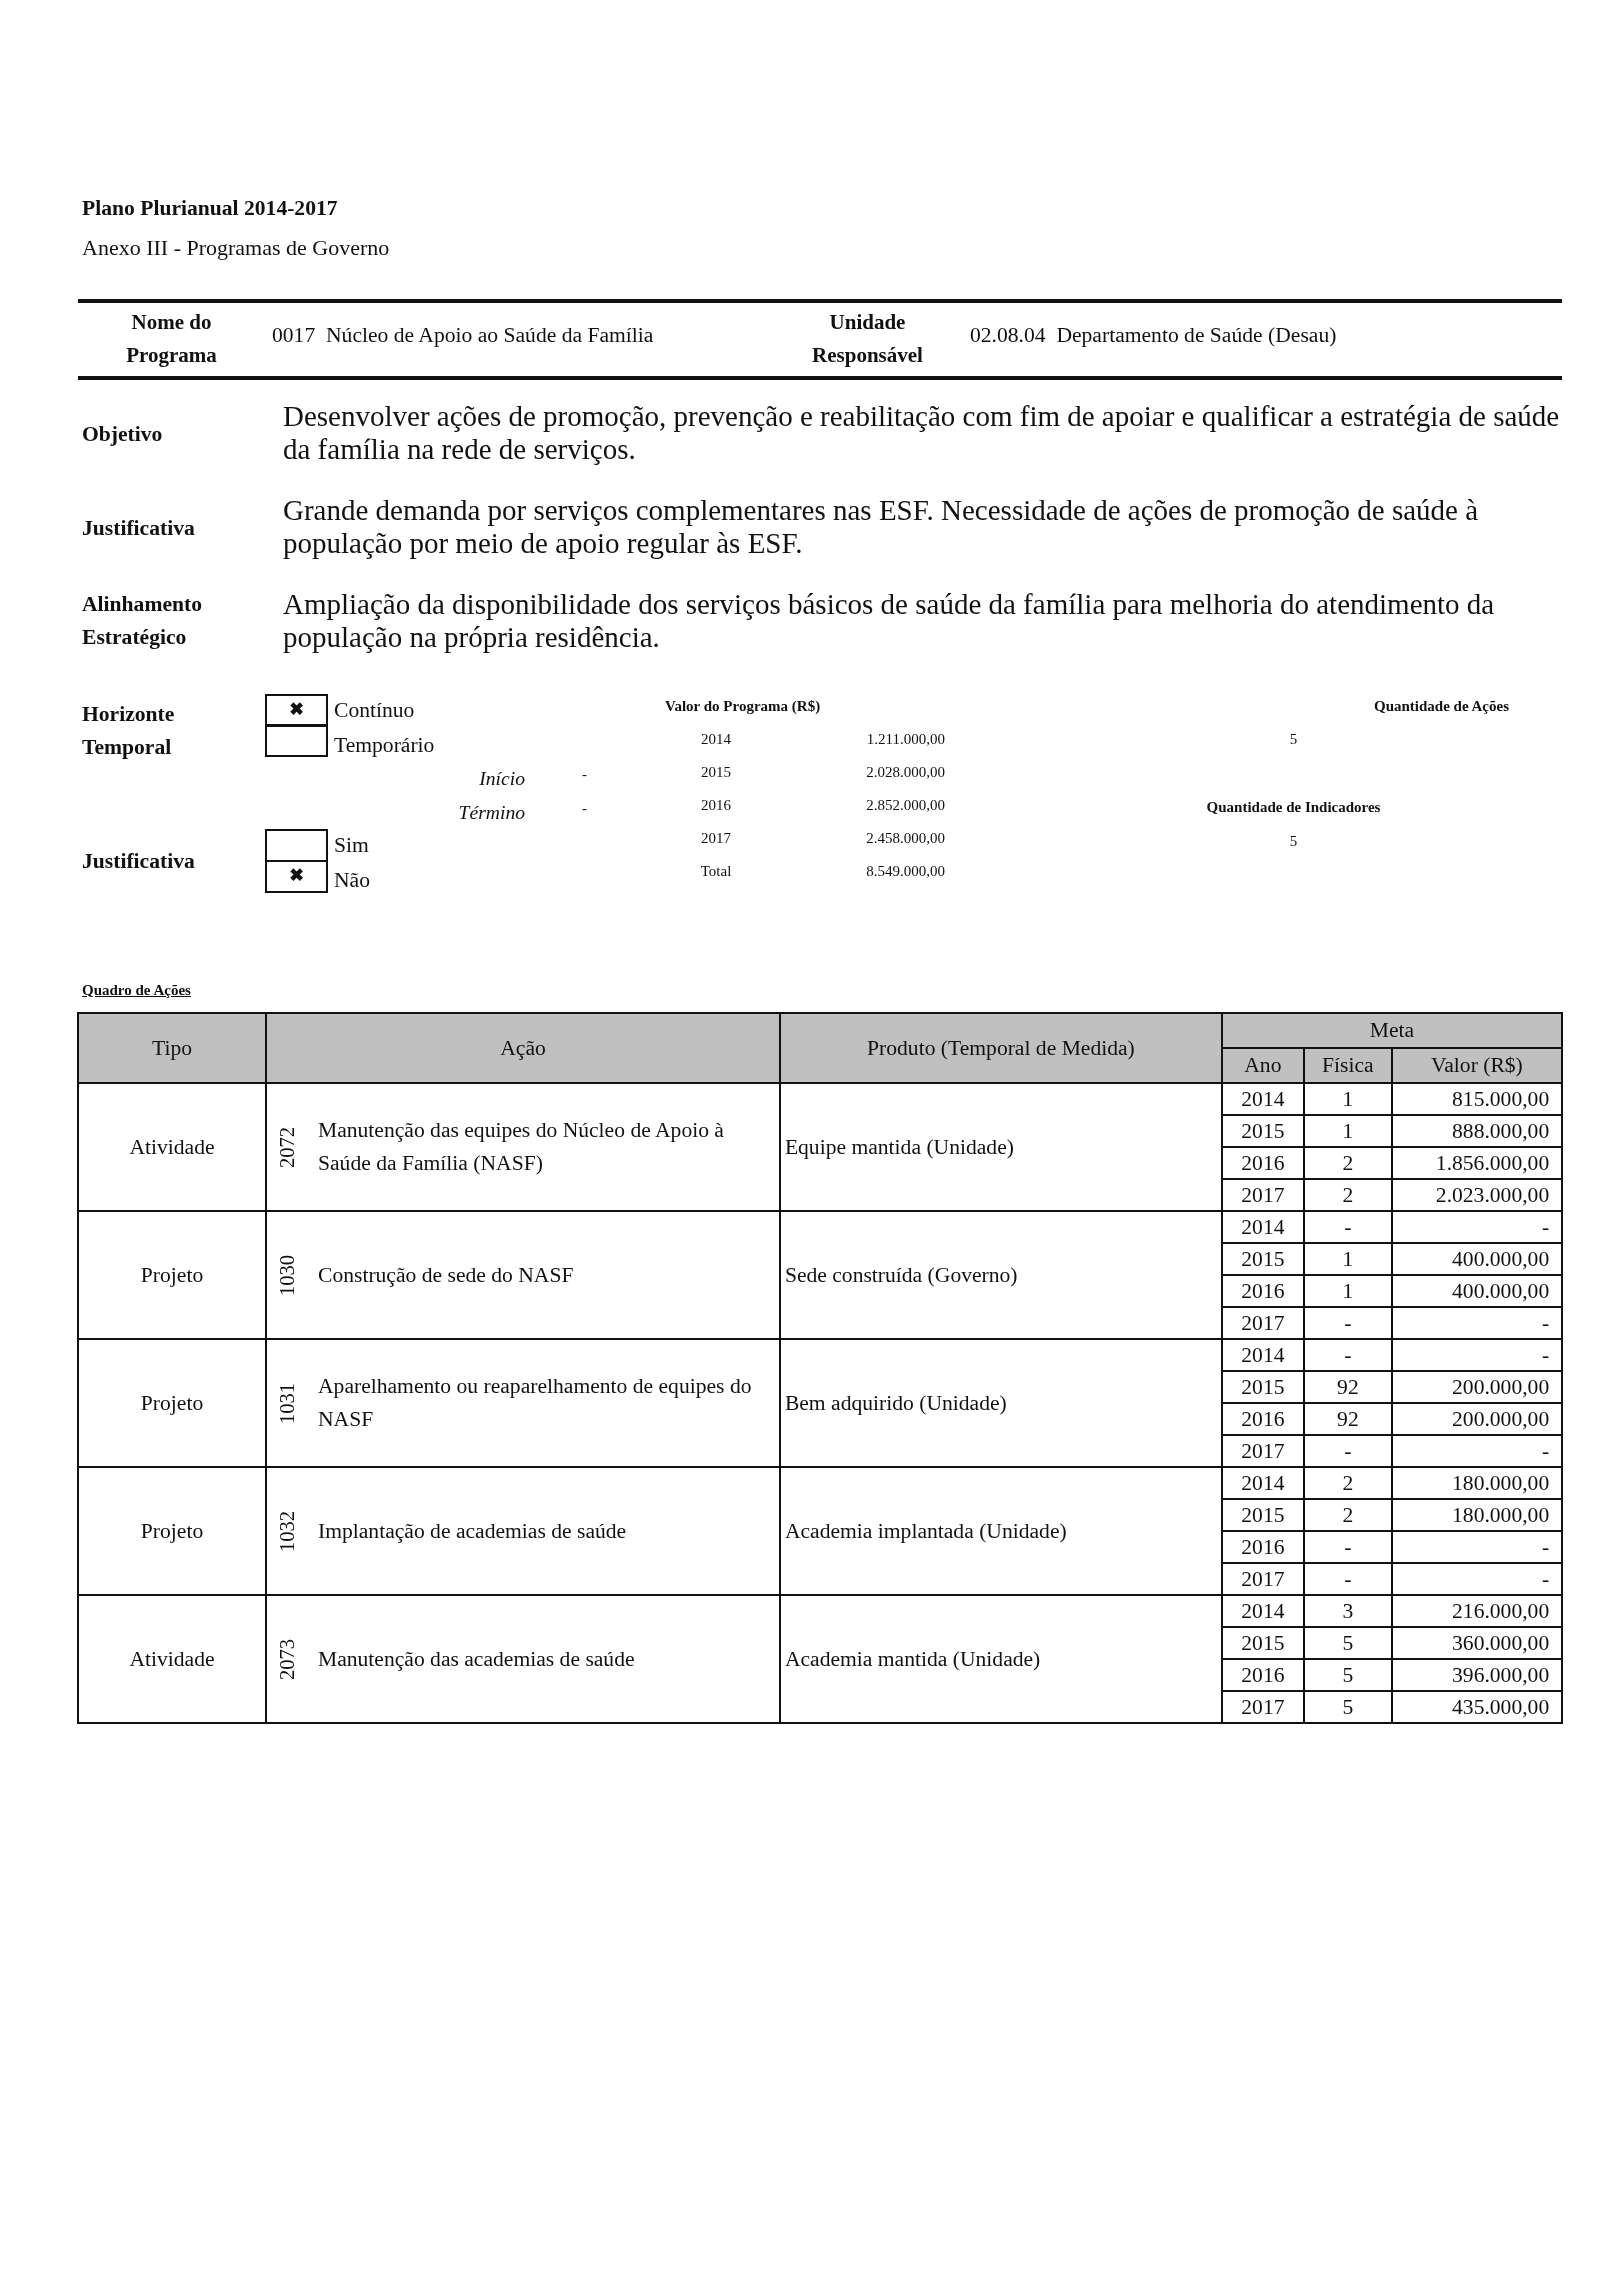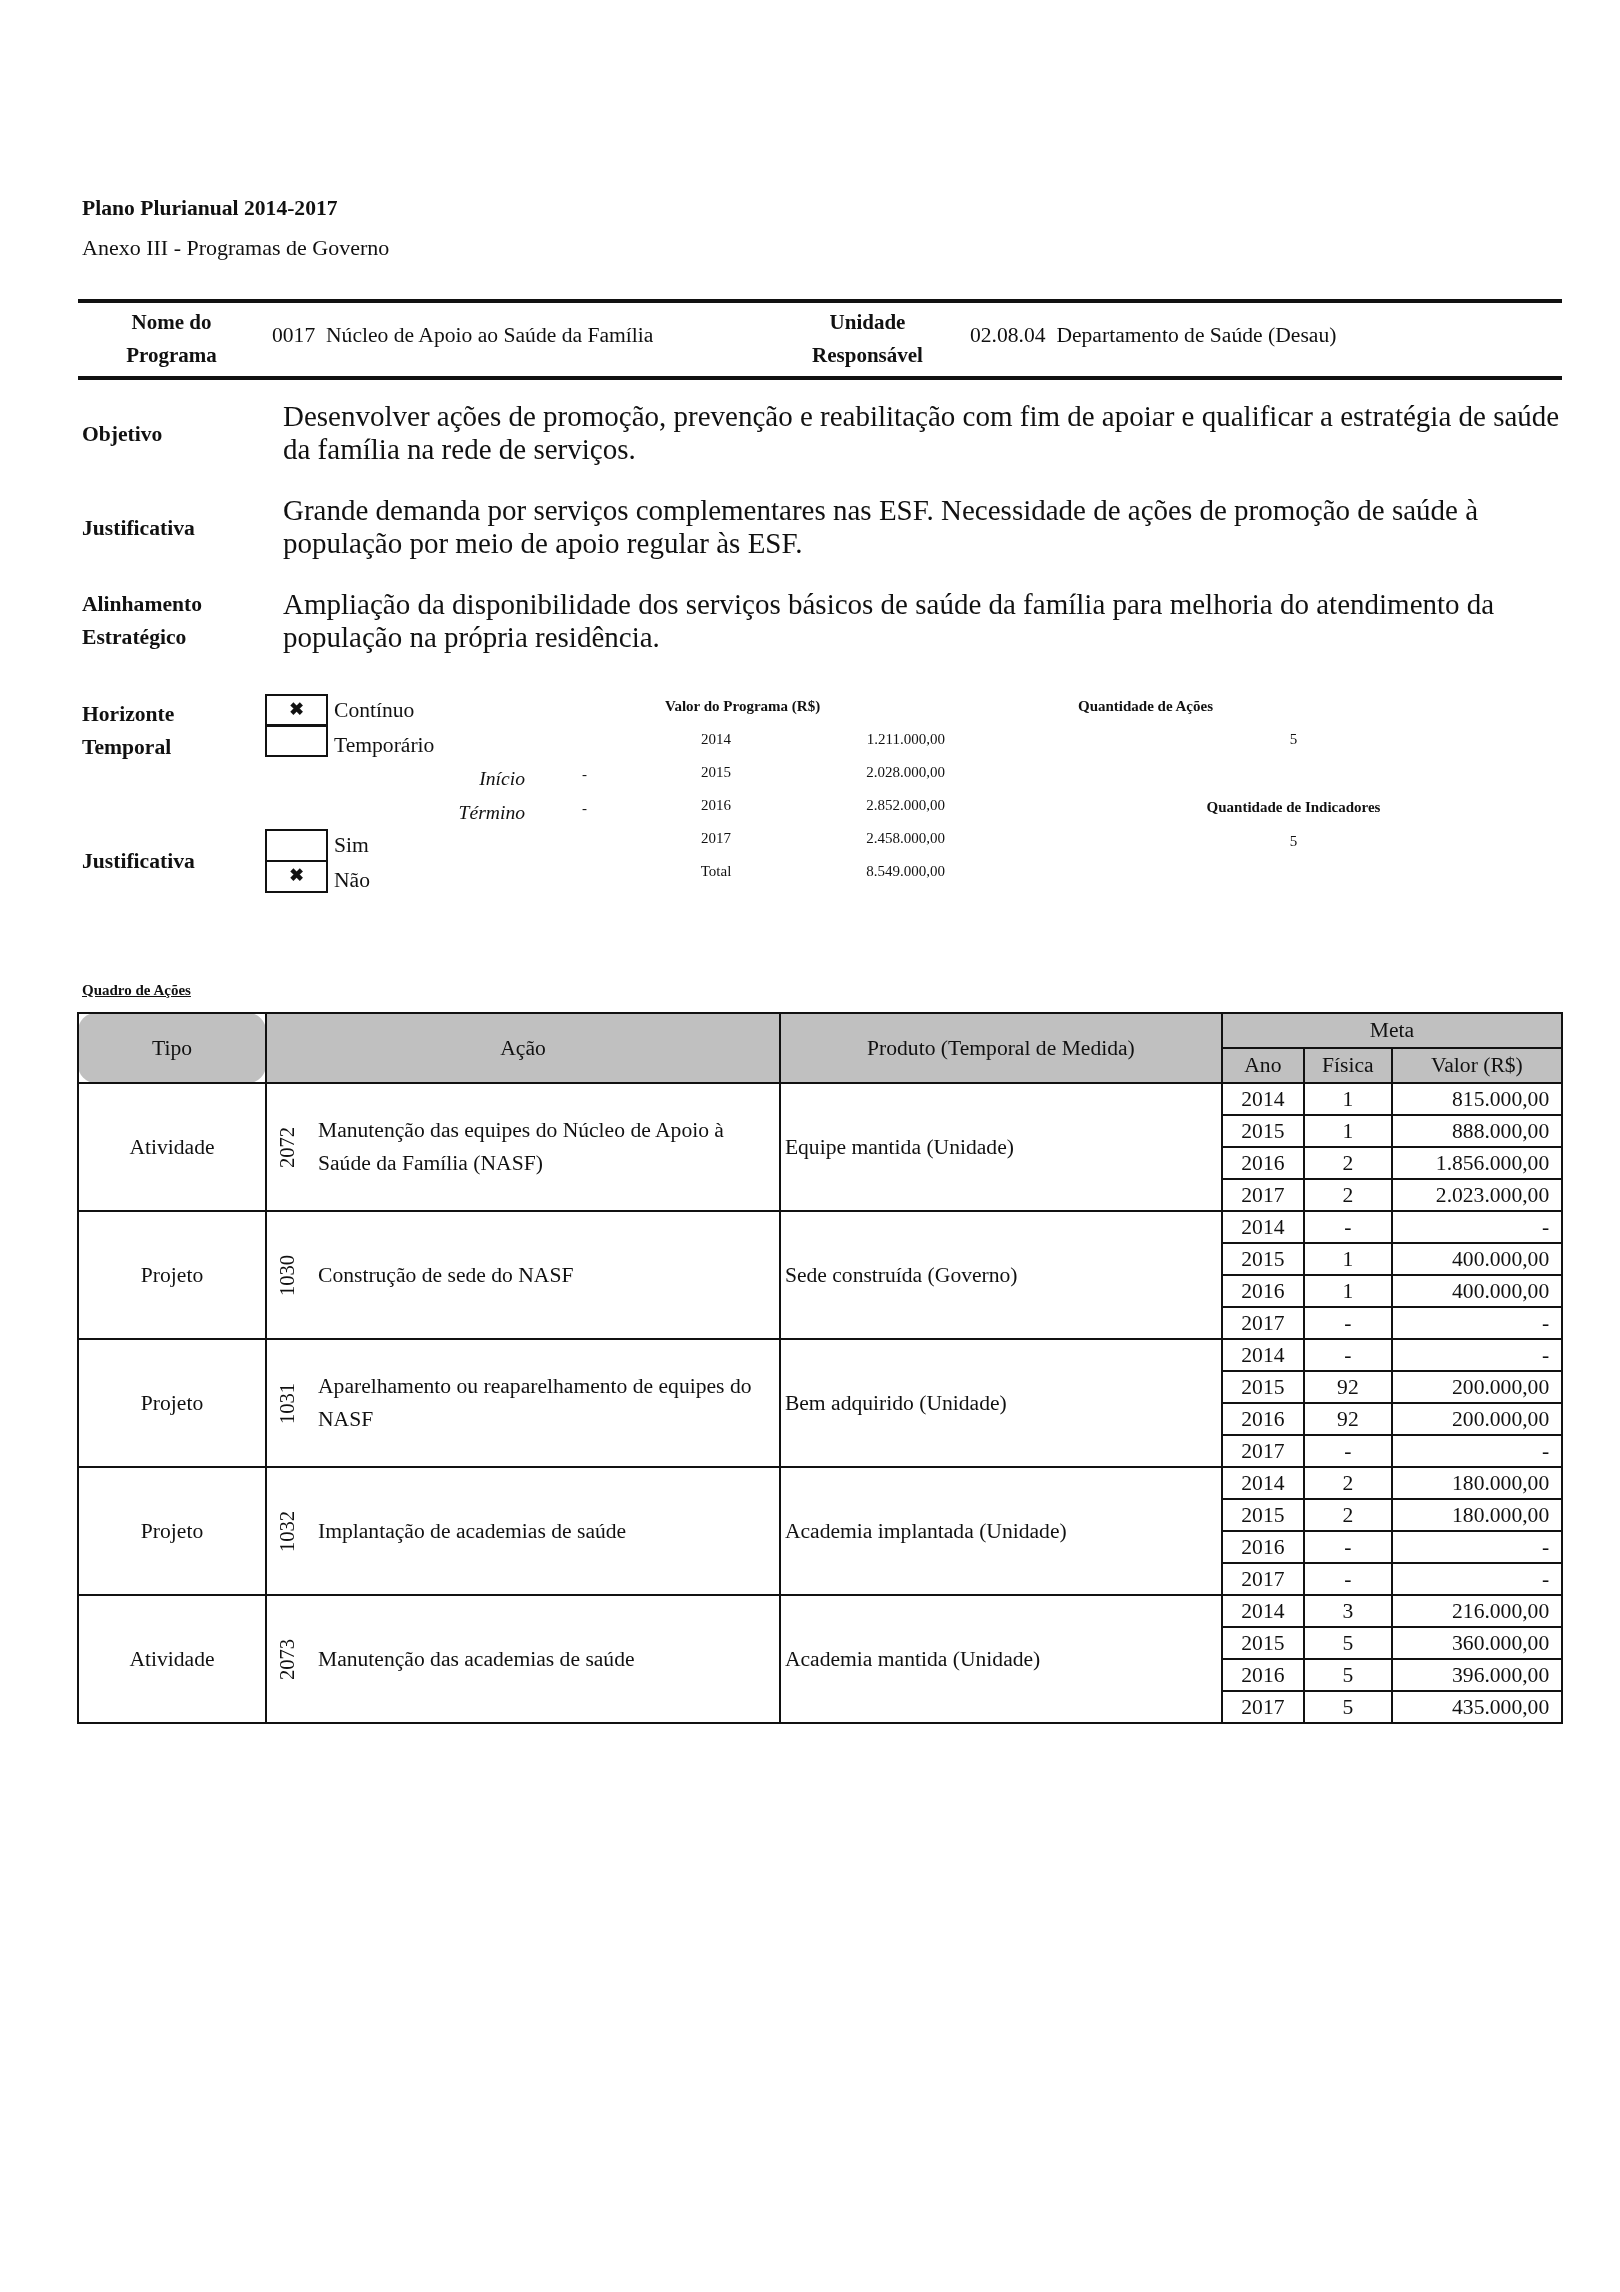--- a/index.html
+++ b/index.html
@@ -14,21 +14,21 @@
   .sec-text { font-size:29px; left:271px; width:1284px; line-height:33px;margin-left:12px; }
   .cb { position:absolute; width:63px; height:33px; border:2.9px solid #111; box-sizing:border-box; text-align:center; font-size:17.6px; line-height:27.4px; font-weight:bold; }
   .cb-lbl { font-size:21.6px; }
   .small { font-size:15px; }
   .ital { font-style:italic; font-size:19.6px; }
   .bold { font-weight:bold; }
   table.q { position:absolute; left:77px; top:1012px; width:1486px; border-collapse:collapse; font-size:21.6px; }
   table.q td, table.q th { border:2.9px solid #111; padding:0; font-weight:normal; }
   table.q th { background:#c0c0c0; height:33px; }
   table.q td.meta { height:30px; }
-  .tipo { text-align:center; width:186px;border-radius:18px; }
+  .tipo { text-align:center; width:186px; }
   .codigo { width:39px; border-right:none !important; text-align:center; }
   .codigo span { display:inline-block; transform:rotate(-90deg); font-family:"Liberation Serif", serif; font-size:20.6px; white-space:nowrap; }
   .acao { border-left:none !important; padding-left:9.8px !important; width:461px; line-height:33px; }
   .produto { width:436px; padding-left:3.9px !important; }
   .ano { text-align:center; width:80px; }
   .fis { text-align:center; width:86px; }
   .val { text-align:right; padding-right:11.8px !important; }
 </style>
 </head>
 <body>
@@ -97,21 +97,21 @@
   <div style="display:flex; height:33px;">
     <div class="small" style="width:98px; text-align:center;">2017</div>
     <div class="small" style="flex:1; text-align:right;">2.458.000,00</div>
   </div>
   <div style="display:flex; height:33px;">
     <div class="small" style="width:98px; text-align:center;">Total</div>
     <div class="small" style="flex:1; text-align:right;">8.549.000,00</div>
   </div>
 </div>
 
-<div class="abs small bold" style="left:1078px; top:698px; width:431px; text-align:left;font-family:Liberation Serif, serif;">Quantidade de Ações</div>
+<div class="abs small bold" style="left:1078px; top:698px; width:431px; text-align:right;font-family:Liberation Serif, serif;">Quantidade de Ações</div>
 <div class="abs small" style="left:1078px; top:731px; width:431px; text-align:center;">5</div>
 <div class="abs small bold" style="left:1078px; top:799px; width:431px; text-align:center;">Quantidade de Indicadores</div>
 <div class="abs small" style="left:1078px; top:833px; width:431px; text-align:center;">5</div>
 
 <div class="abs small bold" style="left:82px; top:982px;text-decoration:underline;">Quadro de Ações</div>
 
 <table class="q">
   <thead>
     <tr>
       <th rowspan="2" class="tipo">Tipo</th>

